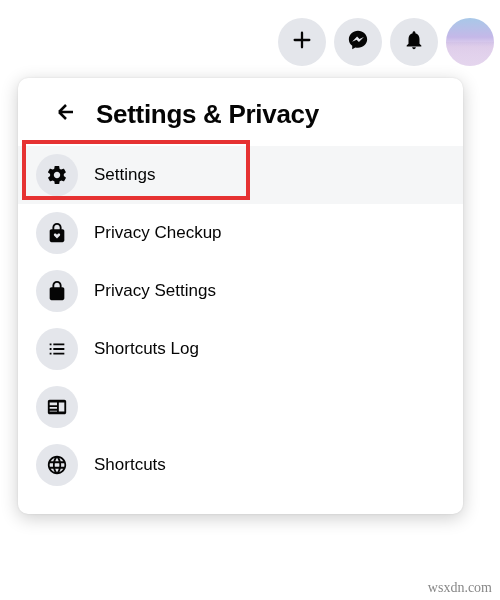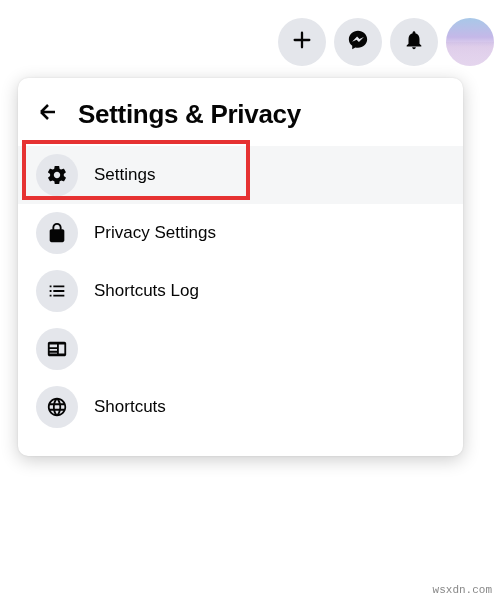--- a/index.html
+++ b/index.html
@@ -62,21 +62,21 @@
       left: 18px;
       width: 445px;
       background: #ffffff;
       border-radius: 10px;
       box-shadow: 0 4px 18px rgba(0,0,0,0.20), 0 0 2px rgba(0,0,0,0.1);
       padding: 8px 0 20px 0;
     }
     .header {
       display: flex;
       align-items: center;
-      padding: 12px 18px 16px 14px;
+      padding: 12px 18px 16px 32px;
       gap: 14px;
     }
     .back-btn {
       width: 32px;
       height: 32px;
       display: flex;
       align-items: center;
       justify-content: center;
       cursor: pointer;
     }
@@ -131,23 +131,23 @@
     }
     .item-label {
       font-size: 17px;
       font-weight: 500;
       color: #050505;
     }
     .watermark {
       position: absolute;
       bottom: 4px;
       right: 8px;
-      font-size: 11px;
+      font-size: 14px;
       color: #888;
-      font-family: Liberation Mono, monospace;
+      font-family: Liberation Serif, serif;
     }
   </style>
 </head>
 <body>
 
 <div class="top-bar">
   <div class="top-icon">
     <span>
       <svg viewBox="0 0 24 24">
           <path d="M12 4v16m-8-8h16" stroke="#050505" stroke-width="2.5" stroke-linecap="round" fill="none"></path>
@@ -187,20 +187,28 @@
 
   <div class="menu-item selected">
     <div class="item-icon">
       <svg viewBox="0 0 24 24">
           <path d="M19.4 13l.1-1-.1-1 2.1-1.6c.2-.1.2-.4.1-.6l-2-3.5c-.1-.2-.4-.3-.6-.2l-2.5 1c-.5-.4-1.1-.7-1.7-1l-.4-2.6c0-.2-.2-.4-.5-.4h-4c-.2 0-.4.2-.5.4l-.4 2.6c-.6.3-1.2.6-1.7 1l-2.5-1c-.2-.1-.5 0-.6.2l-2 3.5c-.1.2-.1.5.1.6L4.5 11l-.1 1 .1 1-2.1 1.6c-.2.1-.2.4-.1.6l2 3.5c.1.2.4.3.6.2l2.5-1c.5.4 1.1.7 1.7 1l.4 2.6c0 .2.2.4.5.4h4c.2 0 .4-.2.5-.4l.4-2.6c.6-.3 1.2-.6 1.7-1l2.5 1c.2.1.5 0 .6-.2l2-3.5c.1-.2.1-.5-.1-.6L19.4 13zM12 15.5c-1.9 0-3.5-1.6-3.5-3.5s1.6-3.5 3.5-3.5 3.5 1.6 3.5 3.5-1.6 3.5-3.5 3.5z"></path>
         </svg>
     </div>
     <div class="item-label">Settings</div>
   </div>
 
+  <div class="menu-item">
+    <div class="item-icon">
+      <svg viewBox="0 0 24 24">
+          <path d="M18 8h-1V6c0-2.8-2.2-5-5-5S7 3.2 7 6v2H6c-1.1 0-2 .9-2 2v10c0 1.1.9 2 2 2h12c1.1 0 2-.9 2-2V10c0-1.1-.9-2-2-2zM9 6c0-1.7 1.3-3 3-3s3 1.3 3 3v2H9V6zm3 12l-3-3c-.6-.6-.6-1.5 0-2.1.6-.6 1.5-.6 2.1 0l.9.9.9-.9c.6-.6 1.5-.6 2.1 0 .6.6.6 1.5 0 2.1l-3 3z"></path>
+        </svg>
+    </div>
+    <div class="item-label">Privacy Checkup</div>
+  </div>
 
   <div class="menu-item">
     <div class="item-icon">
       <svg viewBox="0 0 24 24">
           <path d="M18 8h-1V6c0-2.8-2.2-5-5-5S7 3.2 7 6v2H6c-1.1 0-2 .9-2 2v10c0 1.1.9 2 2 2h12c1.1 0 2-.9 2-2V10c0-1.1-.9-2-2-2zM9 6c0-1.7 1.3-3 3-3s3 1.3 3 3v2H9V6z"></path>
         </svg>
     </div>
     <div class="item-label">Privacy Settings</div>
   </div>
 

